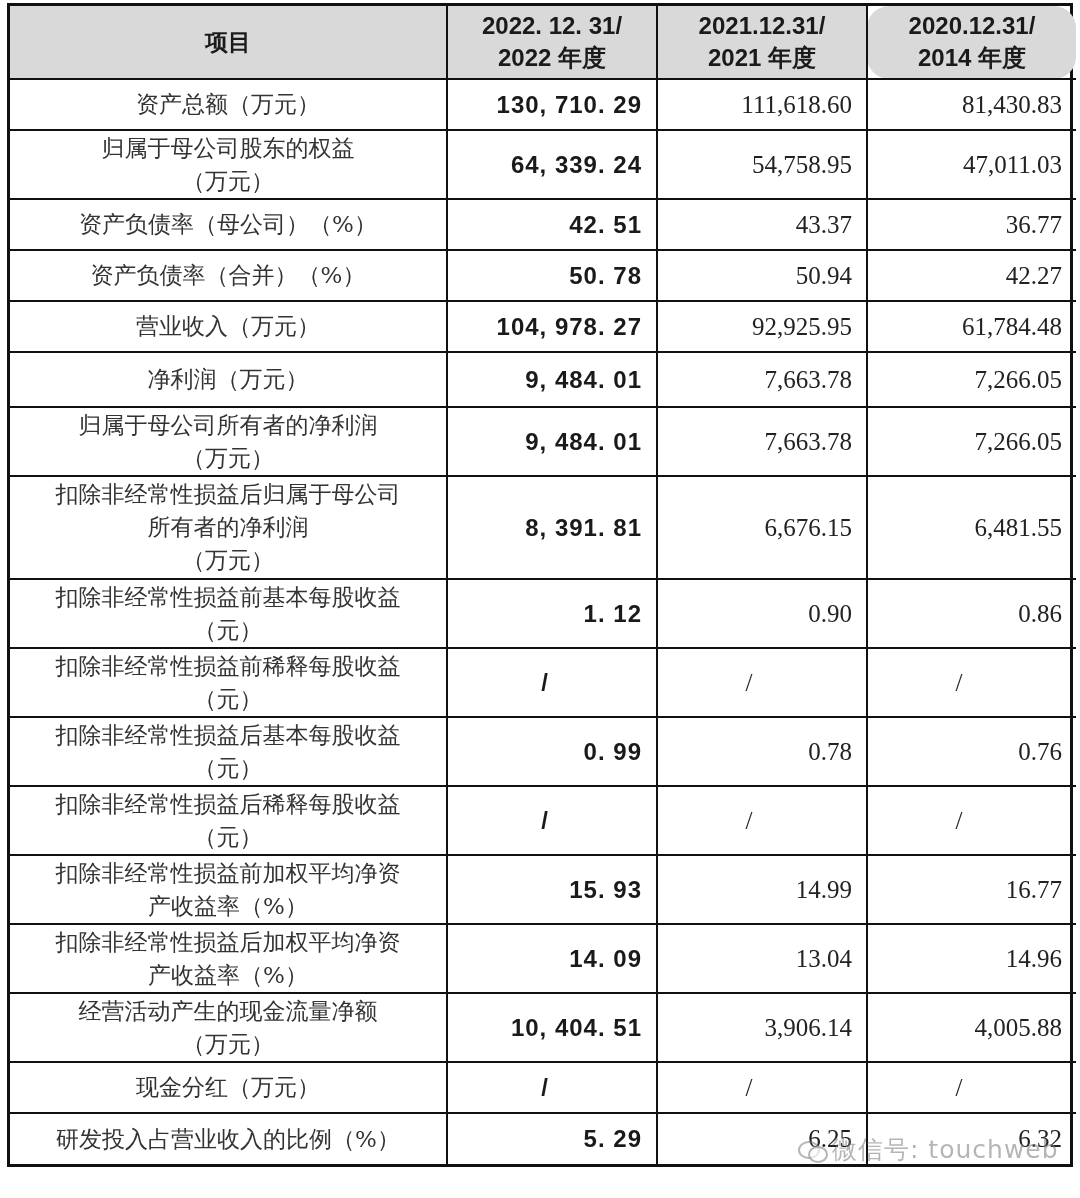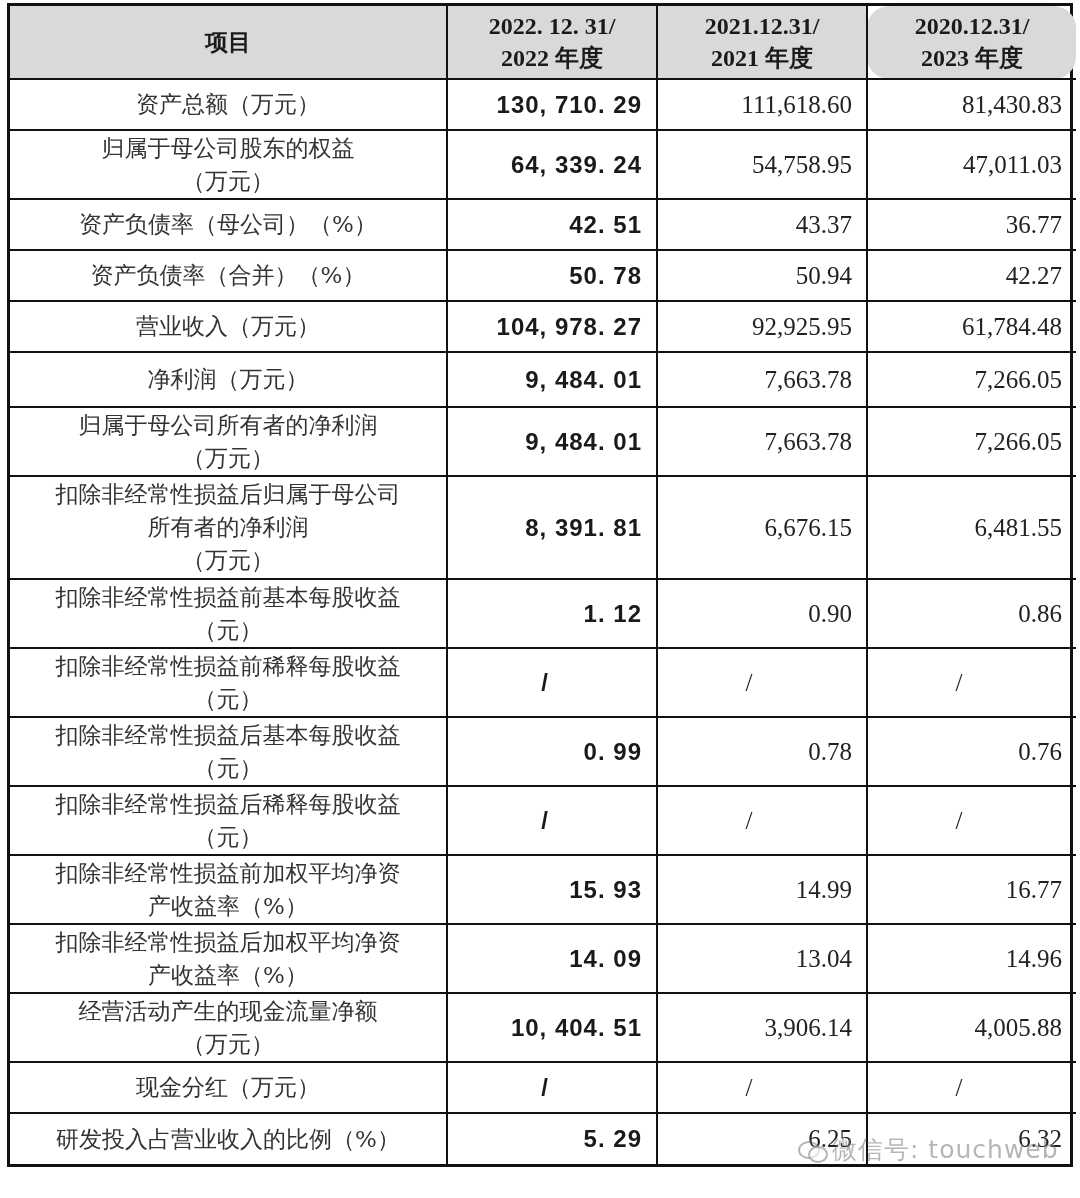--- a/index.html
+++ b/index.html
@@ -16,21 +16,21 @@
   td, th {
     border: 2px solid #111; padding: 0 14px; box-sizing: border-box;
     color: #1a1a1a; vertical-align: middle;
   }
   tr:first-child th { border-top: none; }
   tr td:first-child, tr th:first-child { border-left: none; }
   tr td:last-child, tr th:last-child { border-right: none; border-radius: 22px; }
   tr:last-child td { border-bottom: none; }
   th {
     background: #d9d9d9; font-weight: bold; font-size: 24px; line-height: 32px;
-    font-family: Liberation Serif, serif; text-align: center;
+    font-family: Liberation Sans, sans-serif; text-align: center;
   }
   th.h0 { font-family: "DejaVu Sans", sans-serif; font-size: 23px; }
   td.label {
     text-align: center; font-size: 23px; line-height: 33px;
     font-family: "DejaVu Serif", "Liberation Serif", serif; color: #333;
     padding: 0 6px;
   }
   td.cur {
     text-align: right; font-weight: bold; font-size: 24px;
     font-family: "Liberation Sans", "DejaVu Sans", sans-serif; letter-spacing: 1px;
@@ -63,21 +63,21 @@
         <col class="c0">
         <col class="c1">
         <col class="c2">
         <col class="c3">
       </colgroup>
     <thead>
       <tr class="hdr">
         <th class="h0"><span>项目</span></th>
         <th><span>2022. 12. 31/</span><br><span>2022 年度</span></th>
         <th><span>2021.12.31/</span><br><span>2021 年度</span></th>
-        <th><span>2020.12.31/</span><br><span>2023 年度</span></th>
+        <th><span>2020.12.31/</span><br><span>2014 年度</span></th>
       </tr>
     </thead>
     <tbody id="tbody">
         <tr style="height: 51px;">
           <td class="label"><span>资产总额（万元）</span></td>
           <td class="cur">130, 710. 29</td>
           <td class="prev">111,618.60</td>
           <td class="prev">81,430.83</td>
         </tr>
         <tr style="height: 69px;">

